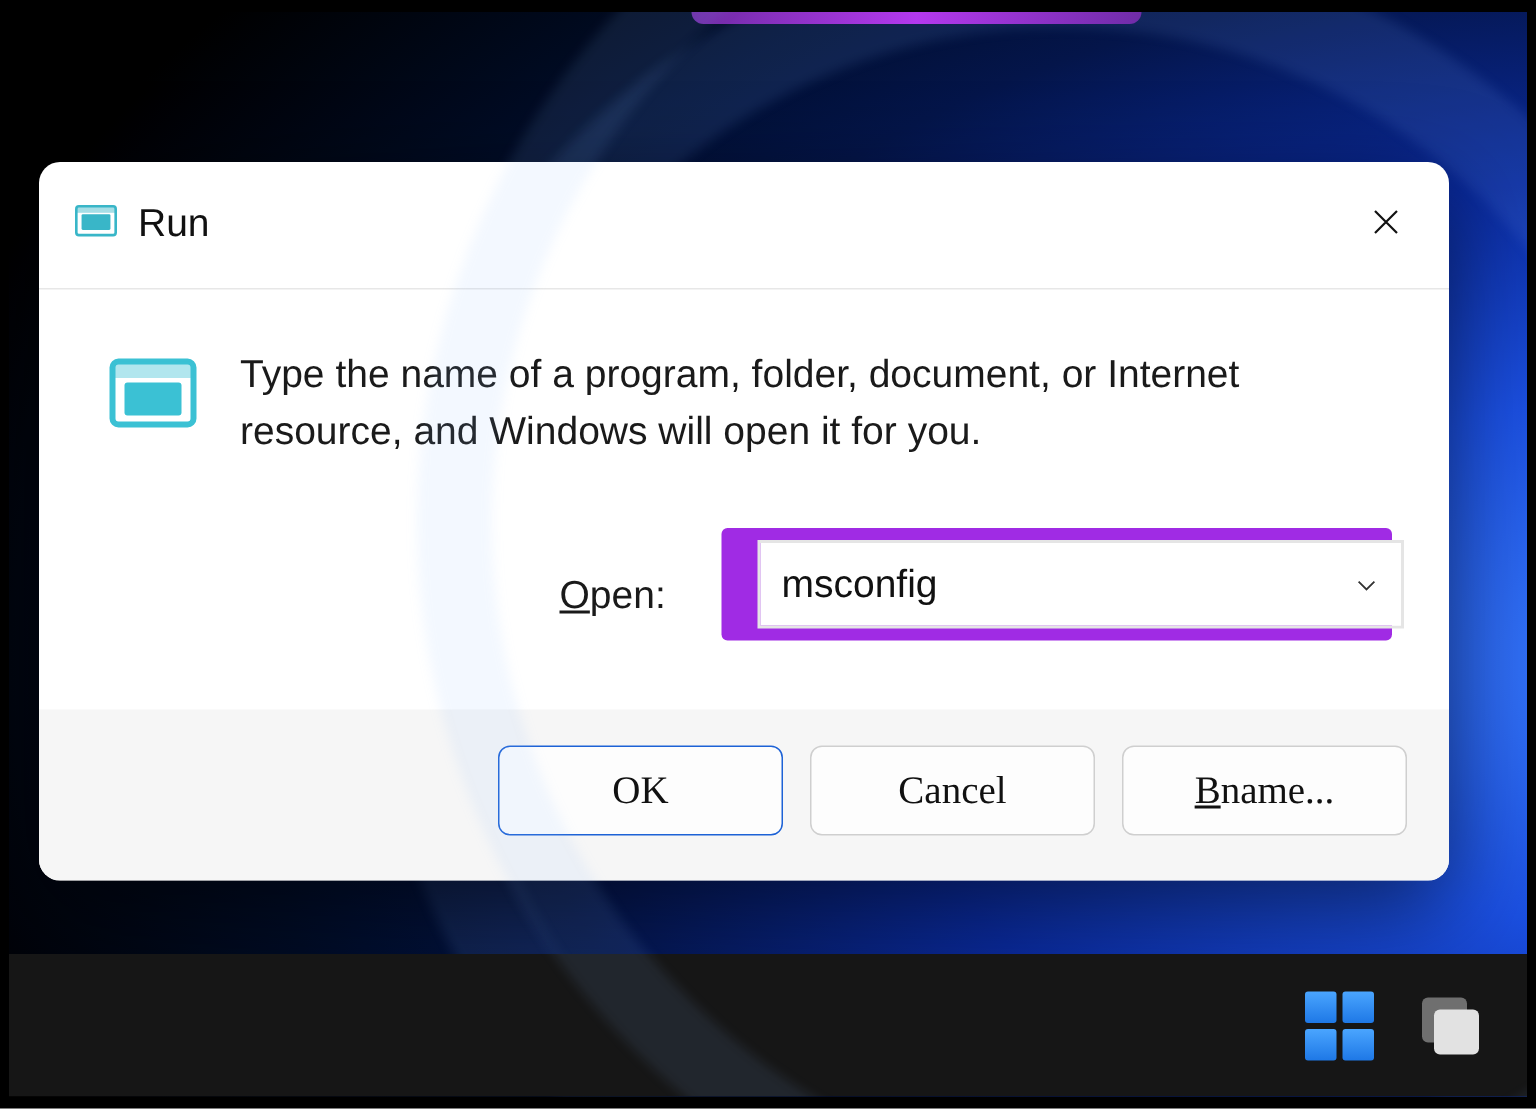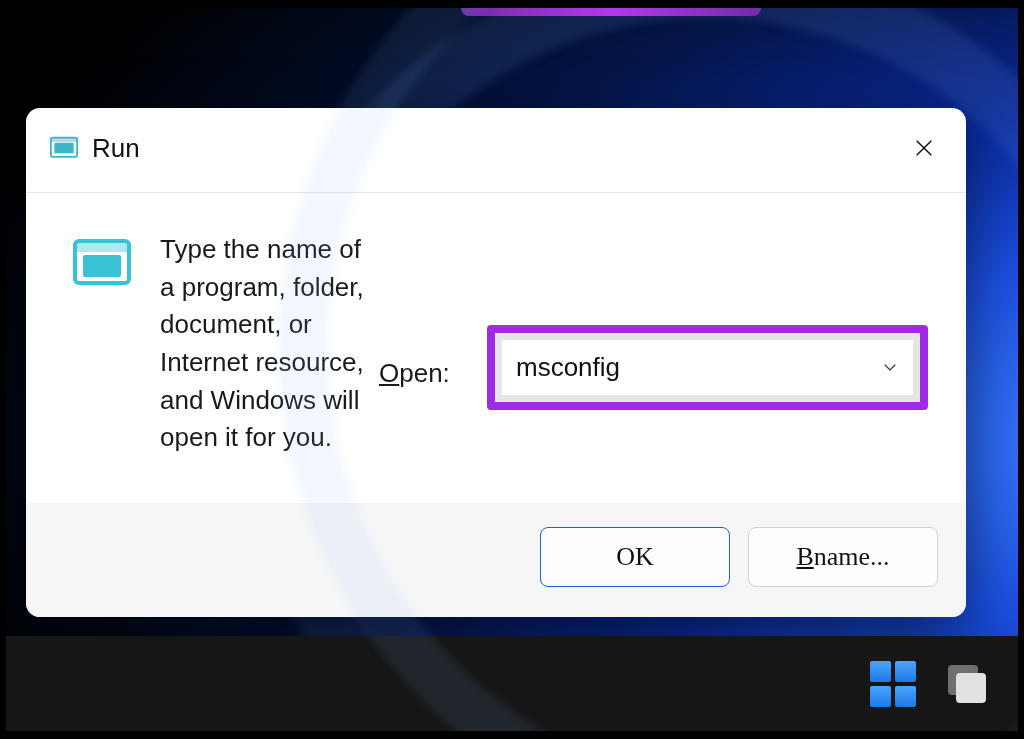--- a/index.html
+++ b/index.html
@@ -64,21 +64,21 @@
   .close-btn{
     width:44px; height:44px;
     display:flex; align-items:center; justify-content:center;
     border:none; background:transparent; cursor:pointer;
     border-radius:6px;
   }
   .close-btn svg{ width:22px; height:22px; stroke:#111; stroke-width:1.6; }
 
   .dialog-body{
     padding:38px 32px 10px 46px;
-    display:flex; 
+    display:flex; flex-direction:column;align-items:flex-end;
   }
   .desc-row{ display:flex; align-items:flex-start; gap:28px; }
   .big-run-icon{
     width:60px; height:60px;
     display:inline-flex;
     flex:0 0 60px;
     margin-top:2px;
   }
   .instr{
     font-size:26px;
@@ -100,21 +100,22 @@
   .highlight-wrap{
     flex:1;
     padding:8px;
     background:#a02be4;
     border-radius:4px;
     margin-right:6px;
   }
   .combo{
     display:flex;
     width:100%;
-    border:7px solid #e5e5e5;
+    border:2px solid #e5e5e5;
+    margin-left:16px;
   }
   .combo-input{
     flex:1;
     font-size:26px;
     font-family: inherit;
     padding:12px 14px;
     border:none;
     outline:none;
     color:#111;
     background:#fff;
@@ -216,20 +217,21 @@
                   <polyline points="5 9 12 16 19 9"></polyline>
                 </svg>
             </button>
           </div>
         </div>
       </div>
     </div>
 
     <div class="button-bar">
       <button class="btn default">OK</button>
+      <button class="btn">Cancel</button>
       <button class="btn"><span class="ul">B</span><span>name...</span></button>
     </div>
 
   </div>
 
   <div class="taskbar">
     <div class="start-icon">
       <span></span>
         <span></span>
         <span></span>

